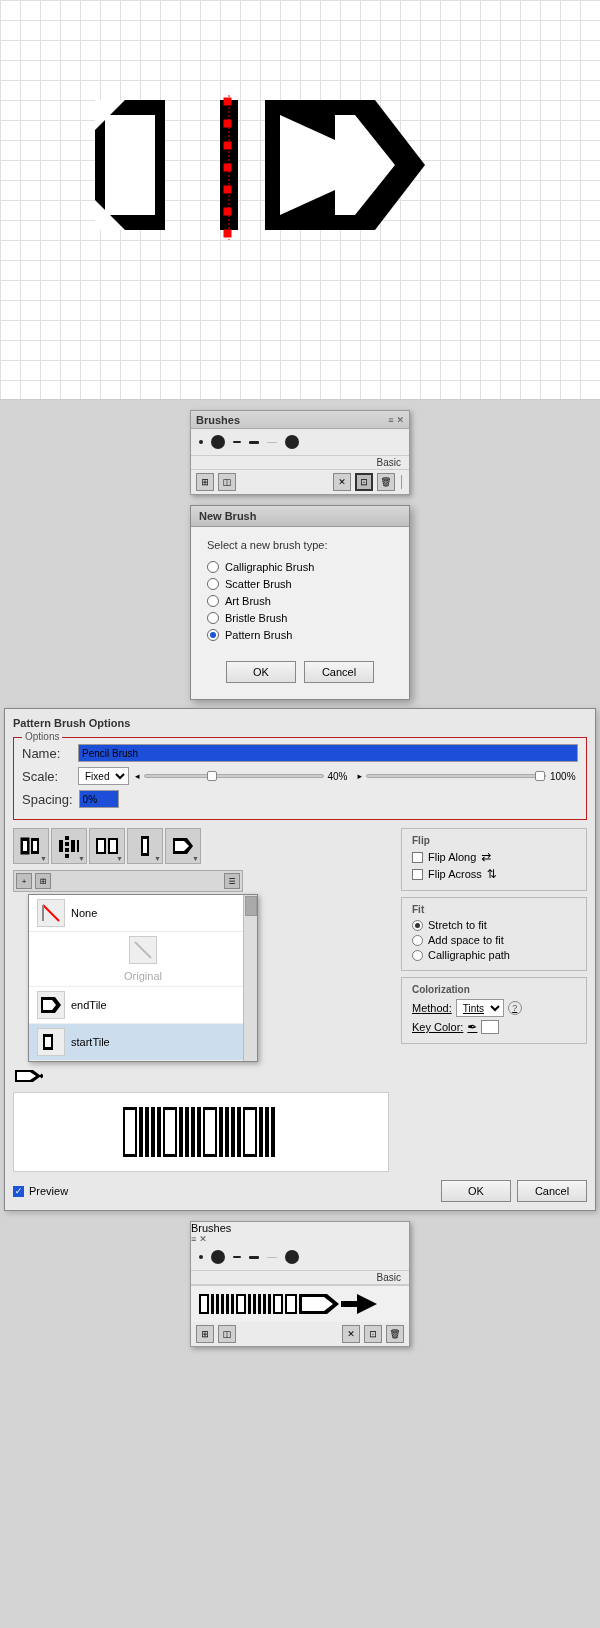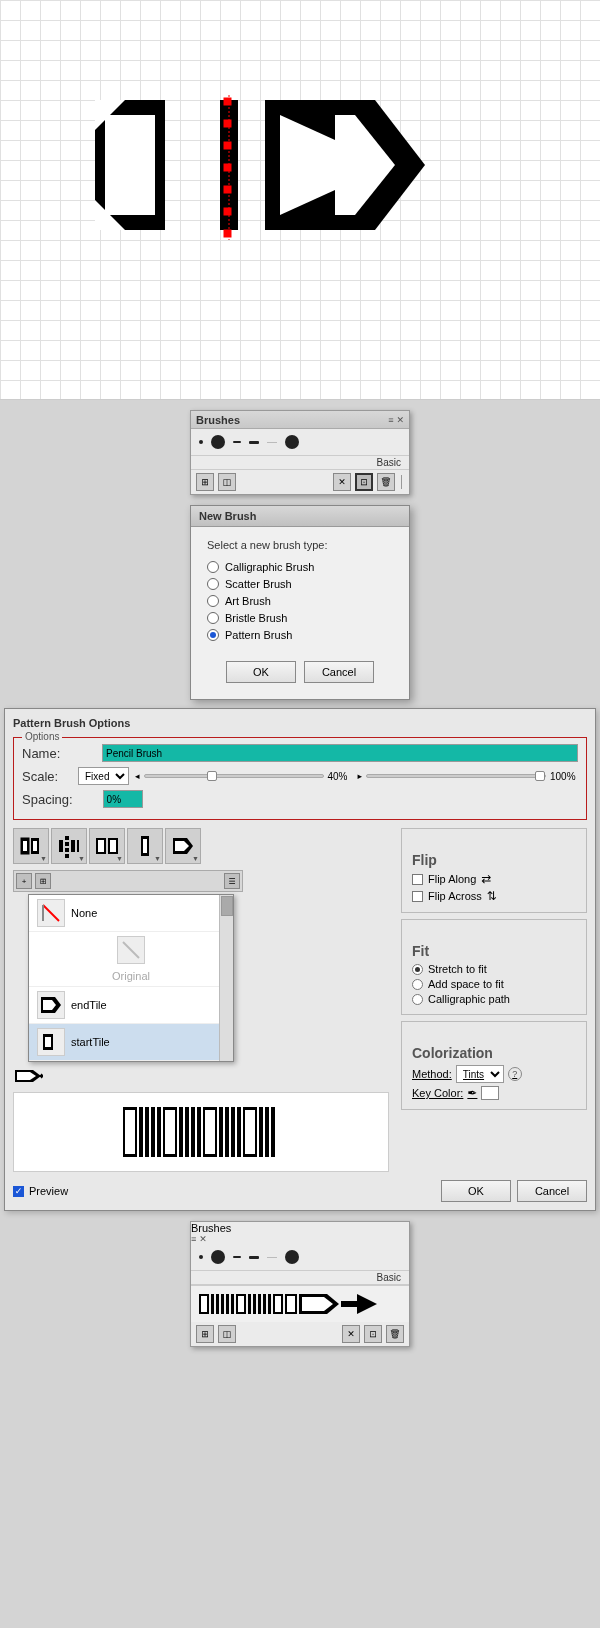--- a/index.html
+++ b/index.html
@@ -190,24 +190,23 @@
     .pbo-row {
       display: flex;
       align-items: center;
       gap: 6px;
       margin-bottom: 5px;
     }
     .pbo-label { font-size: 13px; color: #333; min-width: 50px; }
     .pbo-input {
       height: 18px;
       border: 1px solid #999;
-      background: #14b8a6;
+      background: #1d4ed8;
       font-size: 10px;
       padding: 1px 3px;
-      margin-left: 24px;
     }
     .pbo-select {
       height: 18px;
       border: 1px solid #999;
       background: white;
       font-size: 10px;
       padding: 0 2px;
     }
     .pbo-slider-container {
       display: flex;
@@ -280,21 +279,21 @@
     .dropdown-item.disabled { color: #aaa; flex-direction: column; }
     .dropdown-icon { width: 28px; height: 28px; background: #eee; border: 1px solid #ccc; display: flex; align-items: center; justify-content: center; flex-shrink: 0; }
 
     
     .right-panel {
       background: #e8e8e8;
       border: 1px solid #bbb;
       padding: 6px 10px;
       margin-left: 4px;
     }
-    .right-panel-title { font-size: 14px; color: #555; font-weight: bold; margin-bottom: 4px; margin-top: 17px; }
+    .right-panel-title { font-size: 10px; color: #555; font-weight: bold; margin-bottom: 4px; }
     .checkbox-row { display: flex; align-items: center; gap: 5px; margin-bottom: 3px; font-size: 11px; }
     .checkbox-box { width: 11px; height: 11px; border: 1px solid #777; background: white; display: flex; align-items: center; justify-content: center; }
     .radio-small { width: 11px; height: 11px; border: 1px solid #777; border-radius: 50%; background: white; display: flex; align-items: center; justify-content: center; flex-shrink: 0; }
     .radio-small.checked::after { content: ''; width: 5px; height: 5px; background: #333; border-radius: 50%; }
     .colorize-row { display: flex; align-items: center; gap: 4px; margin-bottom: 3px; font-size: 11px; text-decoration: underline; }
     .color-swatch { width: 18px; height: 14px; background: white; border: 1px solid #888; }
     .method-select { height: 18px; font-size: 10px; border: 1px solid #999; background: white; padding: 0 2px; }
     .info-icon { width: 14px; height: 14px; border-radius: 50%; border: 1px solid #888; display: flex; align-items: center; justify-content: center; font-size: 9px; color: #555; cursor: pointer; }
 
     
@@ -527,21 +526,21 @@
 
       <div style="position:relative;">
 
         <div style="display:flex; gap:3px; padding:2px; background:#d8d8d8; border:1px solid #aaa; width:230px; margin-bottom:2px;">
           <div style="width:16px;height:16px;background:#c0c0c0;border:1px solid #888;font-size:8px;display:flex;align-items:center;justify-content:center;">+</div>
           <div style="width:16px;height:16px;background:#c0c0c0;border:1px solid #888;font-size:8px;display:flex;align-items:center;justify-content:center;">⊞</div>
           <div style="flex:1;"></div>
           <div style="width:16px;height:16px;background:#c0c0c0;border:1px solid #888;font-size:8px;display:flex;align-items:center;justify-content:center;">☰</div>
         </div>
 
-        <div class="dropdown-overlay" style="position:relative; width:206px;">
+        <div class="dropdown-overlay" style="position:relative; width:230px;">
           <div class="dropdown-item">
             <div class="dropdown-icon">
               <svg width="24" height="24">
                 <line x1="4" y1="4" x2="20" y2="20" stroke="red" stroke-width="2"></line>
                 <line x1="4" y1="4" x2="4" y2="20" stroke="#888" stroke-width="2"></line>
               </svg>
             </div>
             <span>None</span>
           </div>
           <div class="dropdown-item disabled">

